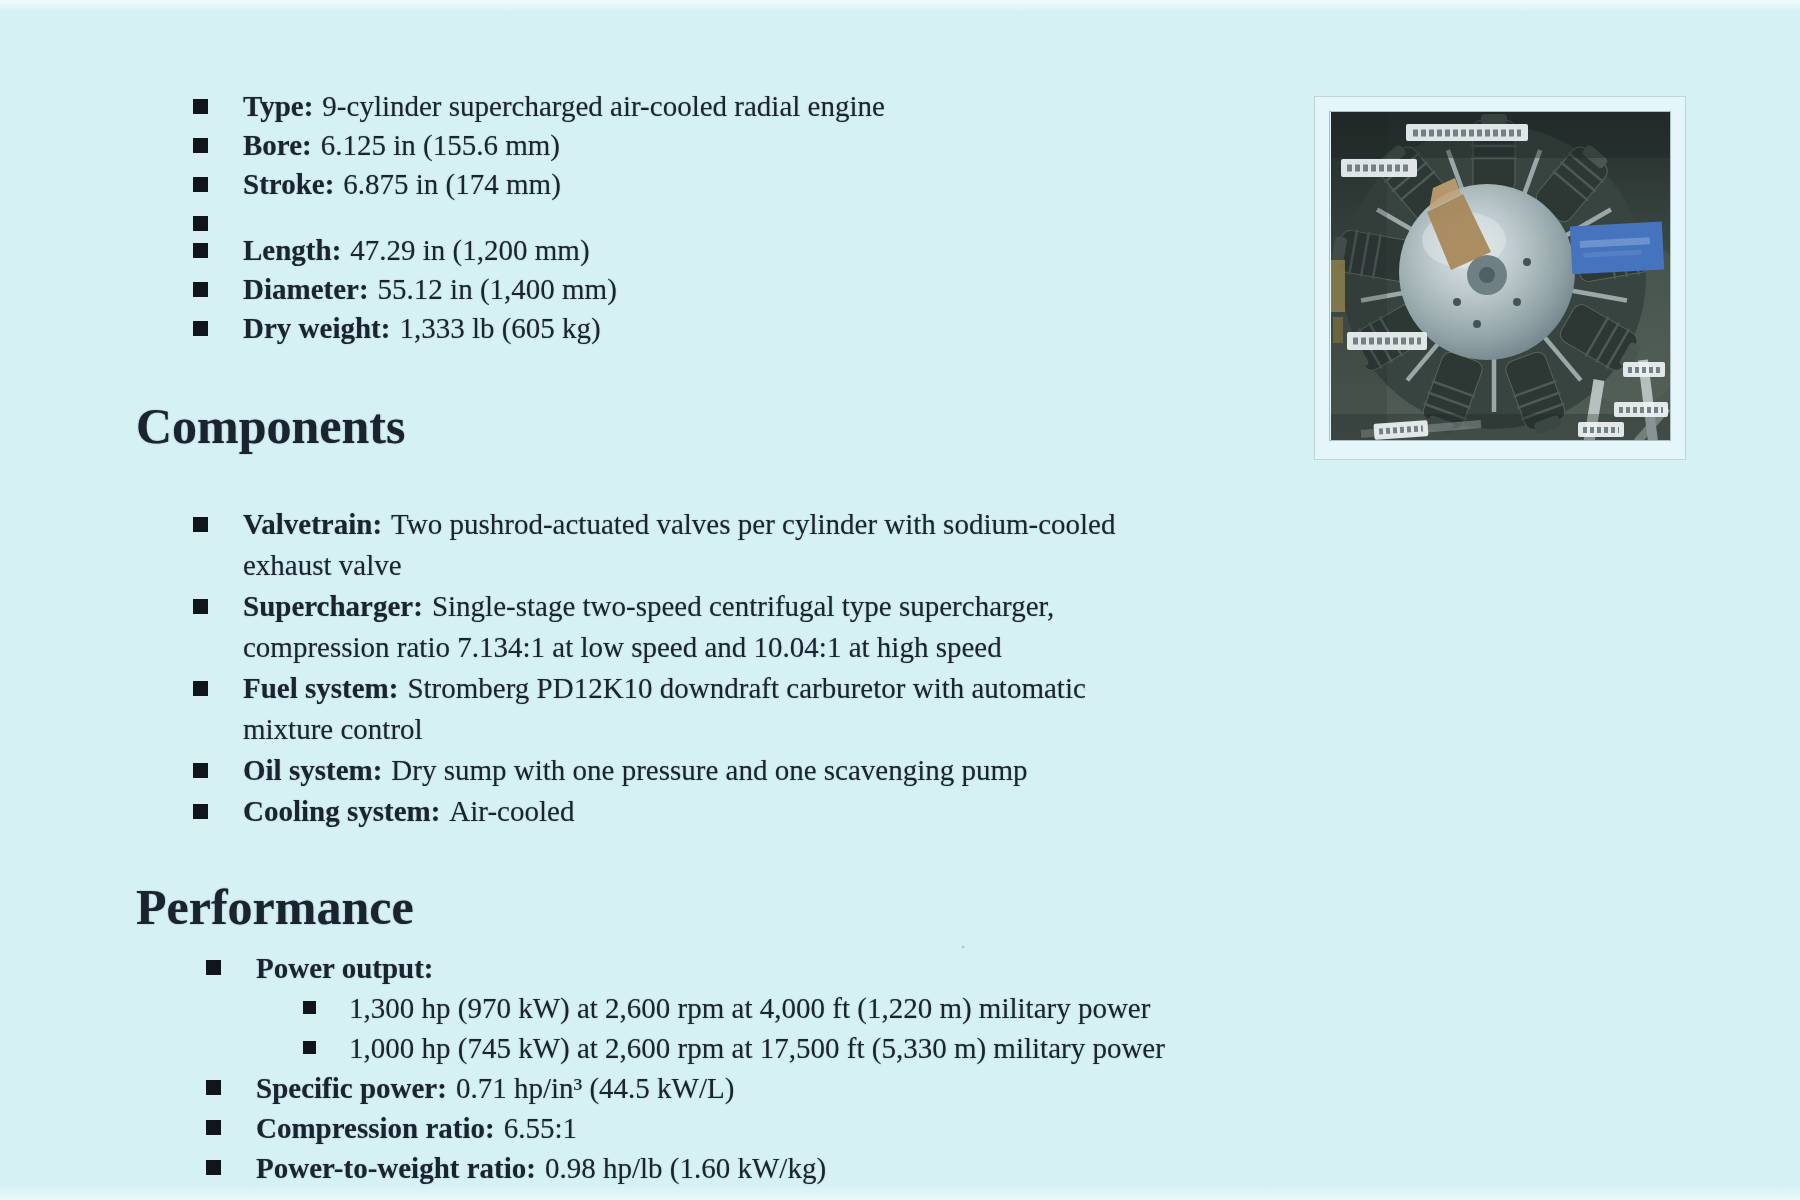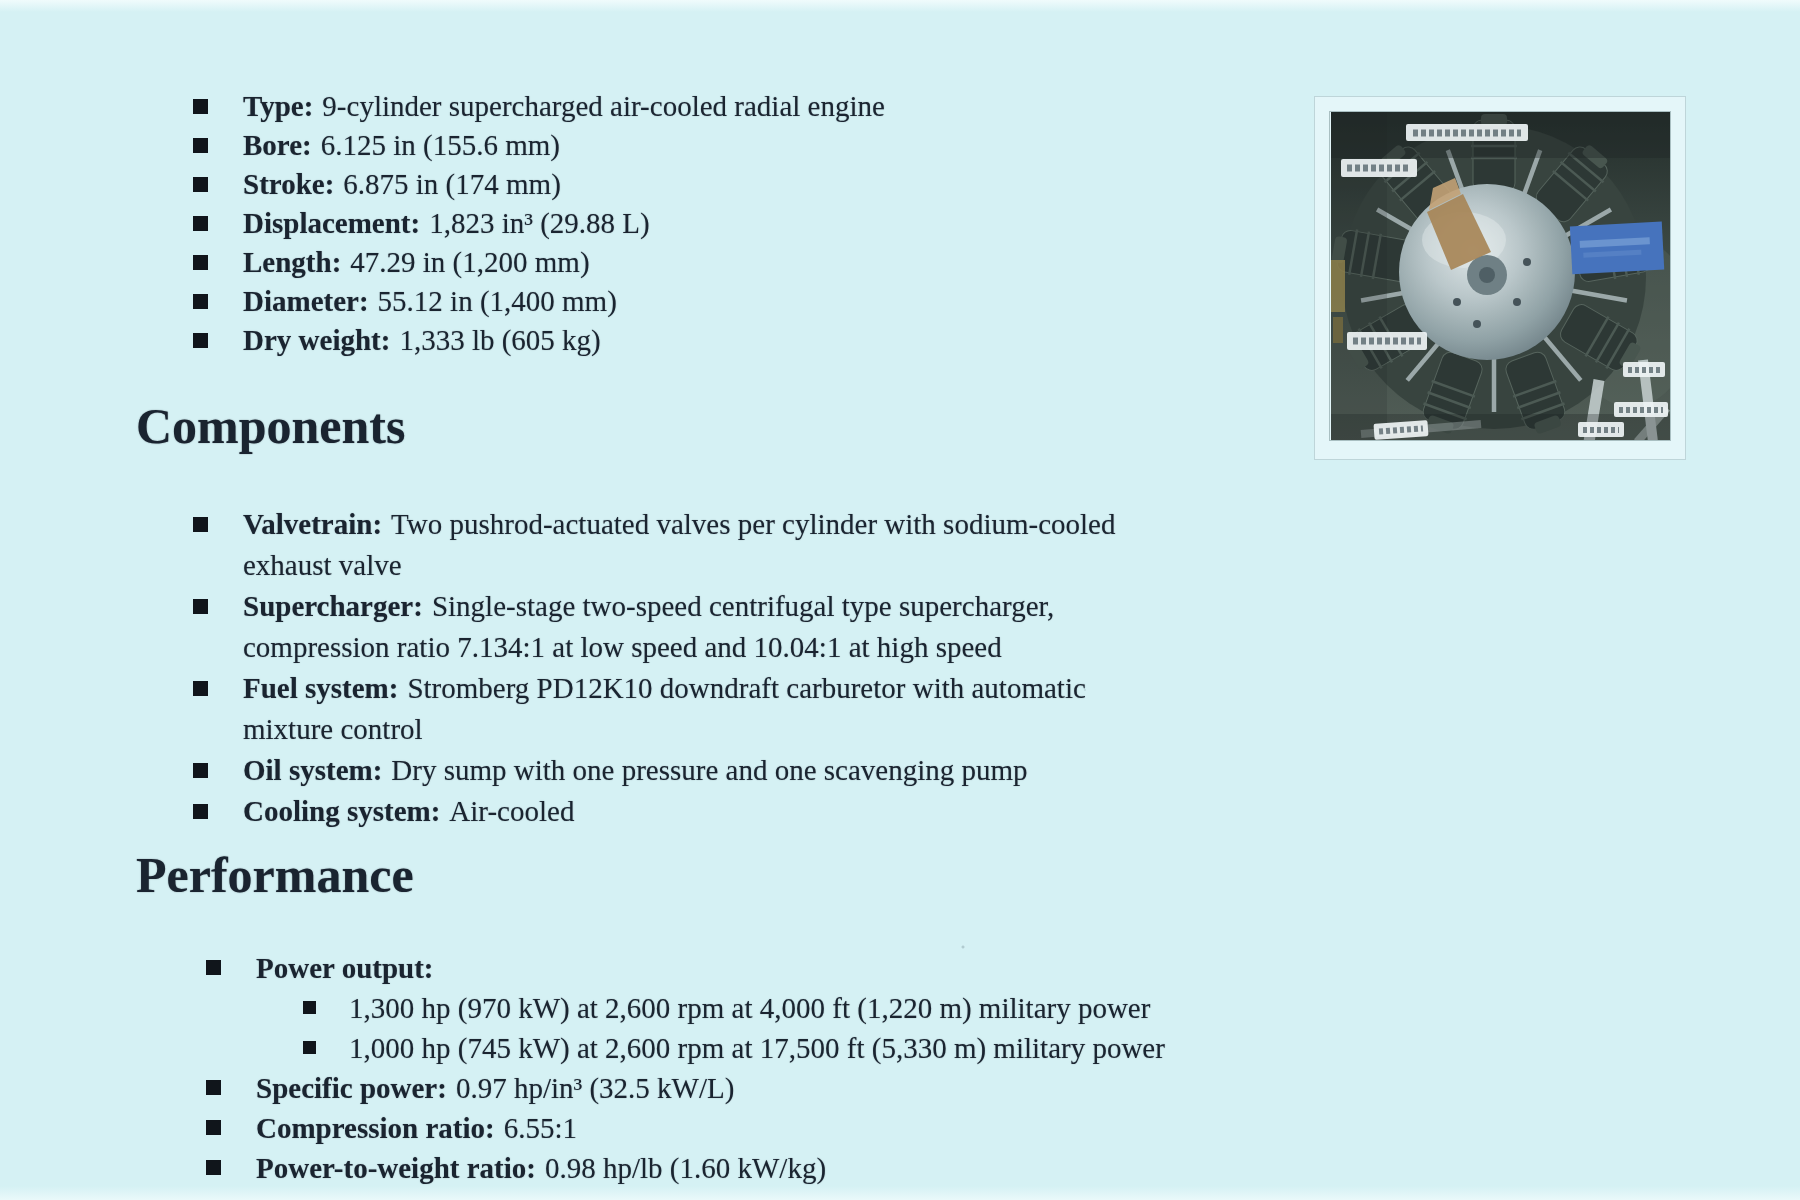--- a/index.html
+++ b/index.html
@@ -23,21 +23,21 @@
   .txt{text-shadow:0 0 1.2px rgba(16,24,34,.38);}
   .lbl{font-weight:bold;margin-right:9px;}
   
   #spec-list{left:193px;top:87px;}
   #spec-list .row{line-height:39px;font-size:29px;}
   #spec-list .bullet{margin-top:12px;}
   
   h1{position:absolute;margin:0;font-size:50px;line-height:58px;font-weight:bold;
      text-shadow:0 0 1.4px rgba(16,24,34,.45);}
   #components-heading{left:136px;top:397px;}
-  #performance-heading{left:136px;top:846px;}
+  #performance-heading{left:136px;top:878px;}
   
   #comp-list{left:193px;top:504px;}
   #comp-list .row{font-size:29px;line-height:41px;font-family:Liberation Serif, serif;}
   #comp-list .bullet{margin-top:13px;}
   #comp-list .txt{width:895px;}
   
   #perf-list{left:206px;top:948px;width:1240px;}
   #perf-list .row{font-size:29px;line-height:40px;}
   #perf-list .bullet{margin-top:12px;}
   #perf-list ul.sub{position:static;padding-left:97px;}
@@ -69,21 +69,20 @@
   <li class="row">
     <span class="bullet"></span>
     <div class="txt"><span class="lbl">Bore:</span><span>6.125 in (155.6 mm)</span></div>
   </li>
   <li class="row">
     <span class="bullet"></span>
     <div class="txt"><span class="lbl">Stroke:</span><span>6.875 in (174 mm)</span></div>
   </li>
   <li class="row">
     <span class="bullet"></span>
-    <div class="txt"><span class="lbl">Displacement:</span><span>1,823 in³ (29.88 L)</span></div>
   </li>
   <li class="row">
     <span class="bullet"></span>
     <div class="txt"><span class="lbl">Length:</span><span>47.29 in (1,200 mm)</span></div>
   </li>
   <li class="row">
     <span class="bullet"></span>
     <div class="txt"><span class="lbl">Diameter:</span><span>55.12 in (1,400 mm)</span></div>
   </li>
   <li class="row">
@@ -131,21 +130,21 @@
         <div class="txt">1,300 hp (970 kW) at 2,600 rpm at 4,000 ft (1,220 m) military power</div>
       </li>
       <li class="row">
         <span class="bullet small"></span>
         <div class="txt">1,000 hp (745 kW) at 2,600 rpm at 17,500 ft (5,330 m) military power</div>
       </li>
     </ul>
   </li>
   <li class="row">
     <span class="bullet"></span>
-    <div class="txt"><span class="lbl">Specific power:</span><span>0.97 hp/in³ (32.5 kW/L)</span></div>
+    <div class="txt"><span class="lbl">Specific power:</span><span>0.71 hp/in³ (44.5 kW/L)</span></div>
   </li>
   <li class="row">
     <span class="bullet"></span>
     <div class="txt"><span class="lbl">Compression ratio:</span><span>6.55:1</span></div>
   </li>
   <li class="row">
     <span class="bullet"></span>
     <div class="txt"><span class="lbl">Power-to-weight ratio:</span><span>0.98 hp/lb (1.60 kW/kg)</span></div>
   </li>
 </ul>

